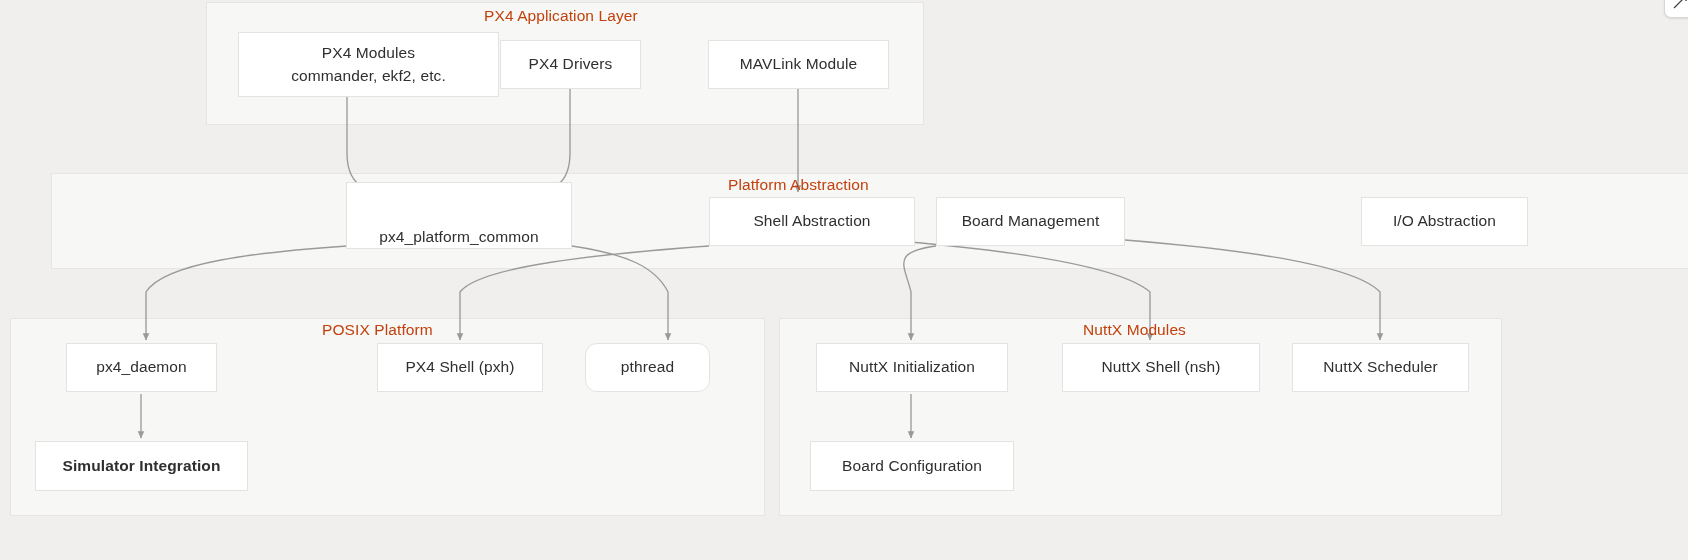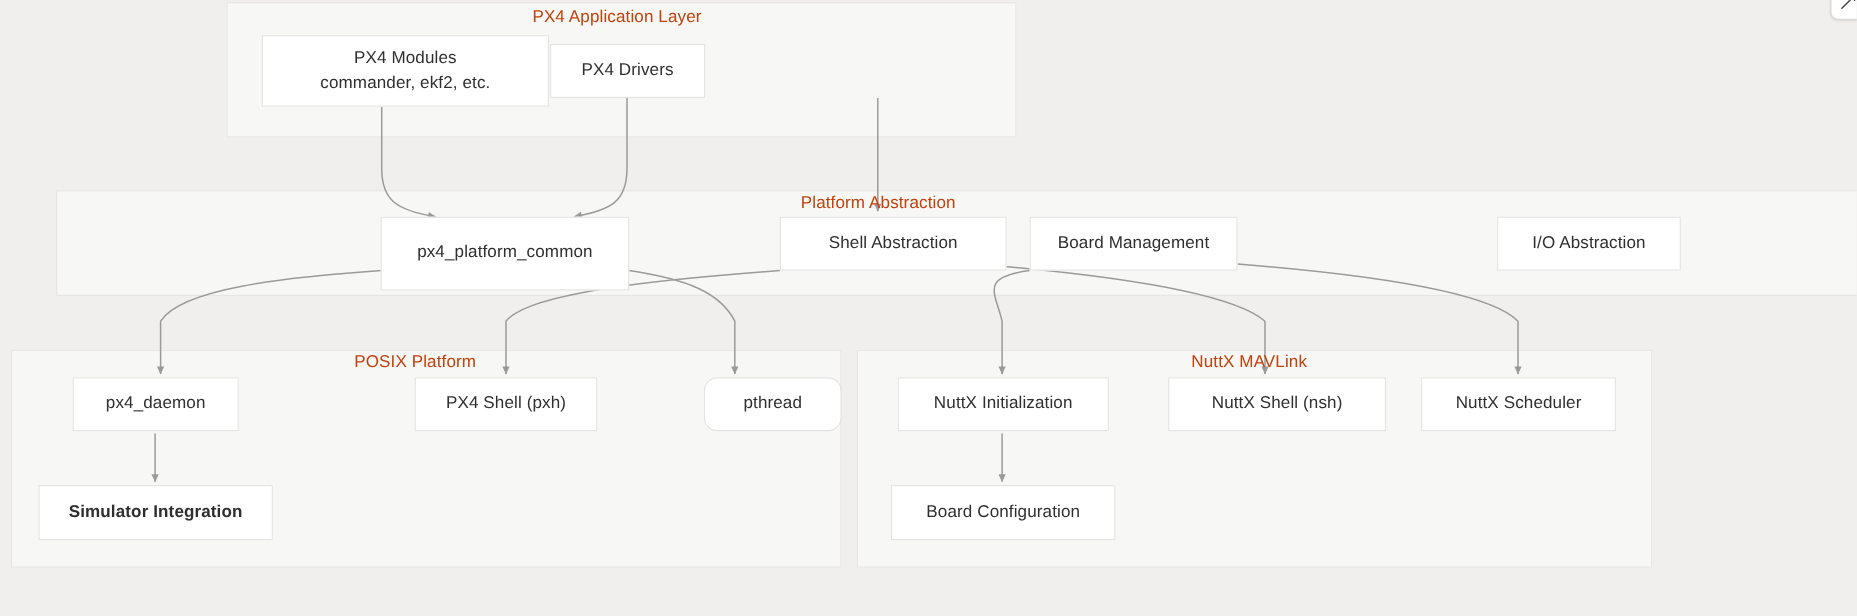--- a/index.html
+++ b/index.html
@@ -73,21 +73,21 @@
 <div id="canvas">
 
   <div class="cluster" style="left:206px; top:2px; width:718px; height:123px;"></div>
   <div class="cluster" style="left:51px; top:173px; width:1650px; height:96px;"></div>
   <div class="cluster" style="left:10px; top:318px; width:755px; height:198px;"></div>
   <div class="cluster" style="left:779px; top:318px; width:723px; height:198px;"></div>
 
   <div class="cluster-label" style="left:484px; top:7px;">PX4 Application Layer</div>
   <div class="cluster-label" style="left:728px; top:176px;">Platform Abstraction</div>
   <div class="cluster-label" style="left:322px; top:321px;">POSIX Platform</div>
-  <div class="cluster-label" style="left:1083px; top:321px;">NuttX MAVLink</div>
+  <div class="cluster-label" style="left:1083px; top:321px;">NuttX Modules</div>
 
   <svg id="wires" viewBox="0 0 1688 560">
     <defs>
       <marker id="ah" markerWidth="9" markerHeight="9" refX="7.4" refY="4.2" orient="auto" markerUnits="userSpaceOnUse">
         <path d="M0.6,0.9 L7.8,4.2 L0.6,7.5 z" fill="#9a9a9a"></path>
       </marker>
     </defs>
     <g fill="none" stroke="#9a9a9a" stroke-width="1.35" marker-end="url(#ah)">
 
       <path d="M347,97 L347,153 C347,182 360,191 396,197"></path>
@@ -116,22 +116,25 @@
 
   <div class="node" style="left:238px; top:32px; width:261px; height:65px;">
     <span>PX4 Modules</span>
     <span class="line2">commander, ekf2, etc.</span>
   </div>
 
   <div class="node" style="left:500px; top:40px; width:141px; height:49px;">
     <span>PX4 Drivers</span>
   </div>
 
+  <div class="node" style="left:708px; top:40px; width:181px; height:49px;">
+    <span>MAVLink Module</span>
+  </div>
 
-  <div class="node" style="left:346px; top:197px; width:226px; height:67px;">
+  <div class="node" style="left:346px; top:182px; width:226px; height:67px;justify-content:flex-end;">
     <span>px4_platform_common</span>
   </div>
 
   <div class="node" style="left:709px; top:197px; width:206px; height:49px;">
     <span>Shell Abstraction</span>
   </div>
 
   <div class="node" style="left:936px; top:197px; width:189px; height:49px;">
     <span>Board Management</span>
   </div>
@@ -141,21 +144,21 @@
   </div>
 
   <div class="node" style="left:66px; top:343px; width:151px; height:49px;">
     <span>px4_daemon</span>
   </div>
 
   <div class="node" style="left:377px; top:343px; width:166px; height:49px;align-items:center;">
     <span>PX4 Shell (pxh)</span>
   </div>
 
-  <div class="node" style="left:640px; top:343px; width:125px; height:49px;border-radius:12px;">
+  <div class="node" style="left:585px; top:343px; width:125px; height:49px;border-radius:12px;">
     <span>pthread</span>
   </div>
 
   <div class="node" style="left:35px; top:441px; width:213px; height:50px;font-weight:bold;">
     <span>Simulator Integration</span>
   </div>
 
   <div class="node" style="left:816px; top:343px; width:192px; height:49px;">
     <span>NuttX Initialization</span>
   </div>

